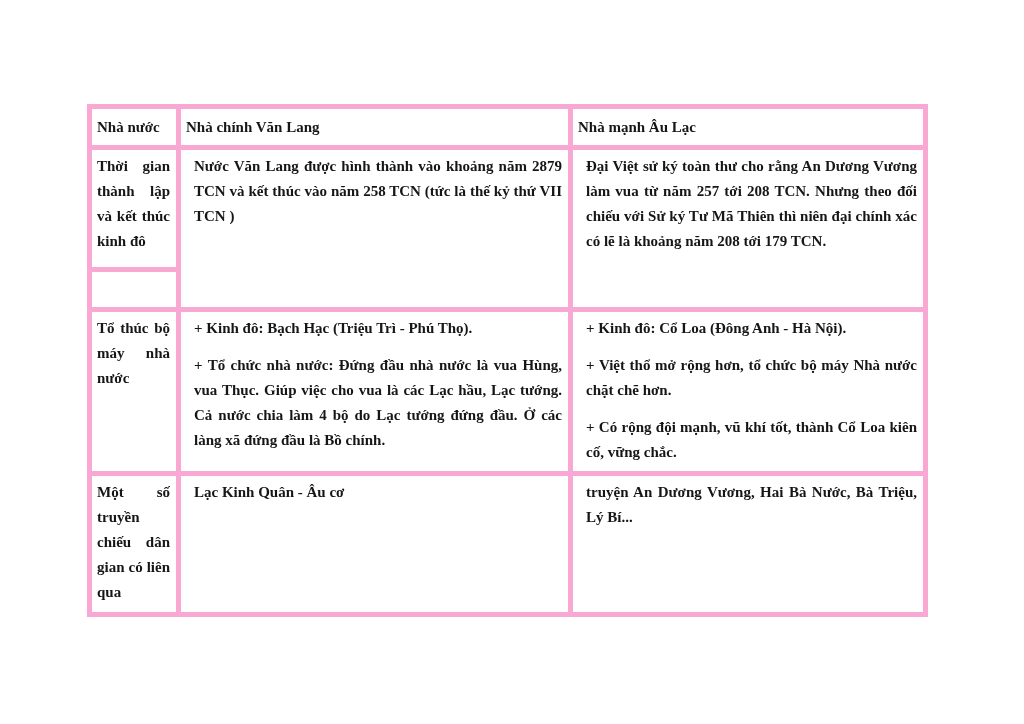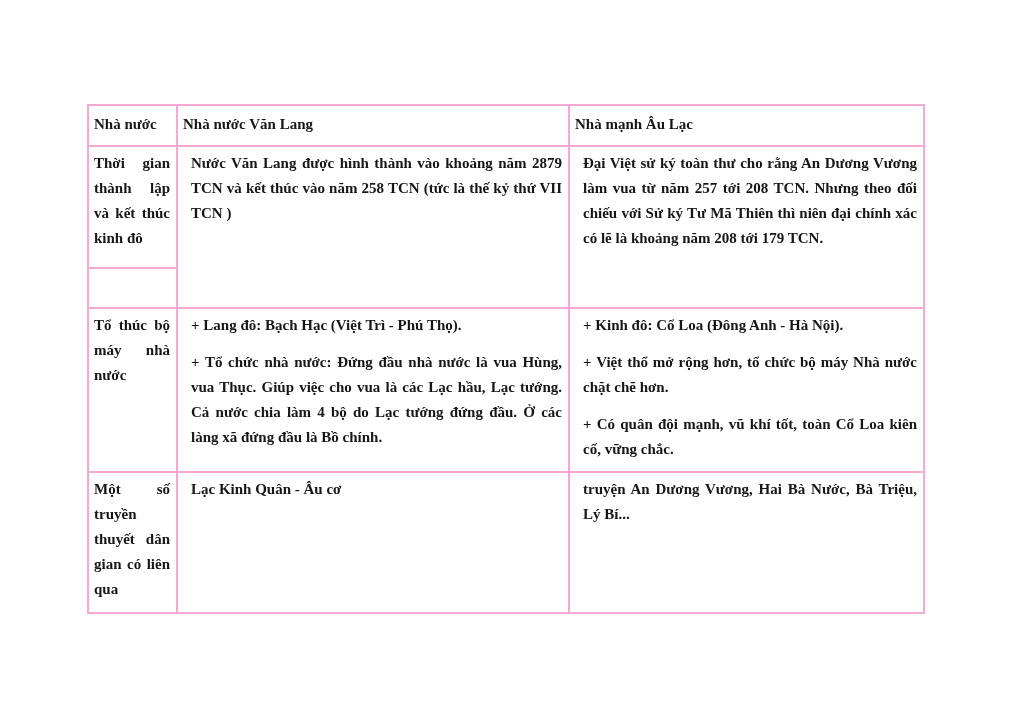--- a/index.html
+++ b/index.html
@@ -21,21 +21,21 @@
     left: 87px;
     top: 104px;
     width: 836px;
     border-collapse: collapse;
     table-layout: fixed;
   }
   col.c1 { width: 89px; }
   col.c2 { width: 392px; }
   col.c3 { width: 355px; }
   th, td {
-    border: 2px solid #f9a8d4;
+    border: 5px solid #f9a8d4;
     vertical-align: top;
     font-size: 15px;
     line-height: 25px;
     padding: 4px 6px 4px 5px;
     overflow: hidden;
   }
   th {
     font-weight: bold;
     text-align: left;
     padding-top: 6px;
@@ -56,52 +56,52 @@
 <div class="page">
   <table class="doc-table">
     <colgroup>
       <col class="c1">
       <col class="c2">
       <col class="c3">
     </colgroup>
     <tbody>
       <tr class="header-row">
         <th>Nhà nước</th>
-        <th>Nhà nước Văn Lang</th>
+        <th>Nhà chính Văn Lang</th>
         <th>Nhà mạnh Âu Lạc</th>
       </tr>
 
       <tr class="row-1a">
         <td>Thời gian thành lập và kết thúc kinh đô</td>
         <td rowspan="2">
           <p>Nước Văn Lang được hình thành vào khoảng năm 2879 TCN và kết thúc vào năm 258 TCN (tức là thế kỷ thứ VII TCN )</p>
         </td>
         <td rowspan="2">
           <p>Đại Việt sử ký toàn thư cho rằng An Dương Vương làm vua từ năm 257 tới 208 TCN. Nhưng theo đối chiếu với Sử ký Tư Mã Thiên thì niên đại chính xác có lẽ là khoảng năm 208 tới 179 TCN.</p>
         </td>
       </tr>
       <tr class="row-1b">
         <td></td>
       </tr>
 
       <tr class="row-2">
         <td>Tổ thúc bộ máy nhà nước</td>
         <td>
-          <p>+ Lang đô: Bạch Hạc (Việt Trì - Phú Thọ).</p>
+          <p>+ Kinh đô: Bạch Hạc (Triệu Trì - Phú Thọ).</p>
           <p>+ Tổ chức nhà nước: Đứng đầu nhà nước là vua Hùng, vua Thục. Giúp việc cho vua là các Lạc hầu, Lạc tướng. Cả nước chia làm 4 bộ do Lạc tướng đứng đầu. Ở các làng xã đứng đầu là Bồ chính.</p>
         </td>
         <td>
           <p>+ Kinh đô: Cổ Loa (Đông Anh - Hà Nội).</p>
           <p>+ Việt thổ mở rộng hơn, tổ chức bộ máy Nhà nước chặt chẽ hơn.</p>
-          <p>+ Có quân đội mạnh, vũ khí tốt, toàn Cổ Loa kiên cố, vững chắc.</p>
+          <p>+ Có rộng đội mạnh, vũ khí tốt, thành Cổ Loa kiên cố, vững chắc.</p>
         </td>
       </tr>
 
       <tr class="row-3">
-        <td>Một số truyền thuyết dân gian có liên qua</td>
+        <td>Một số truyền chiếu dân gian có liên qua</td>
         <td>
           <p>Lạc Kinh Quân - Âu cơ</p>
         </td>
         <td>
           <p>truyện An Dương Vương, Hai Bà Nước, Bà Triệu, Lý Bí...</p>
         </td>
       </tr>
     </tbody>
   </table>
 </div>

